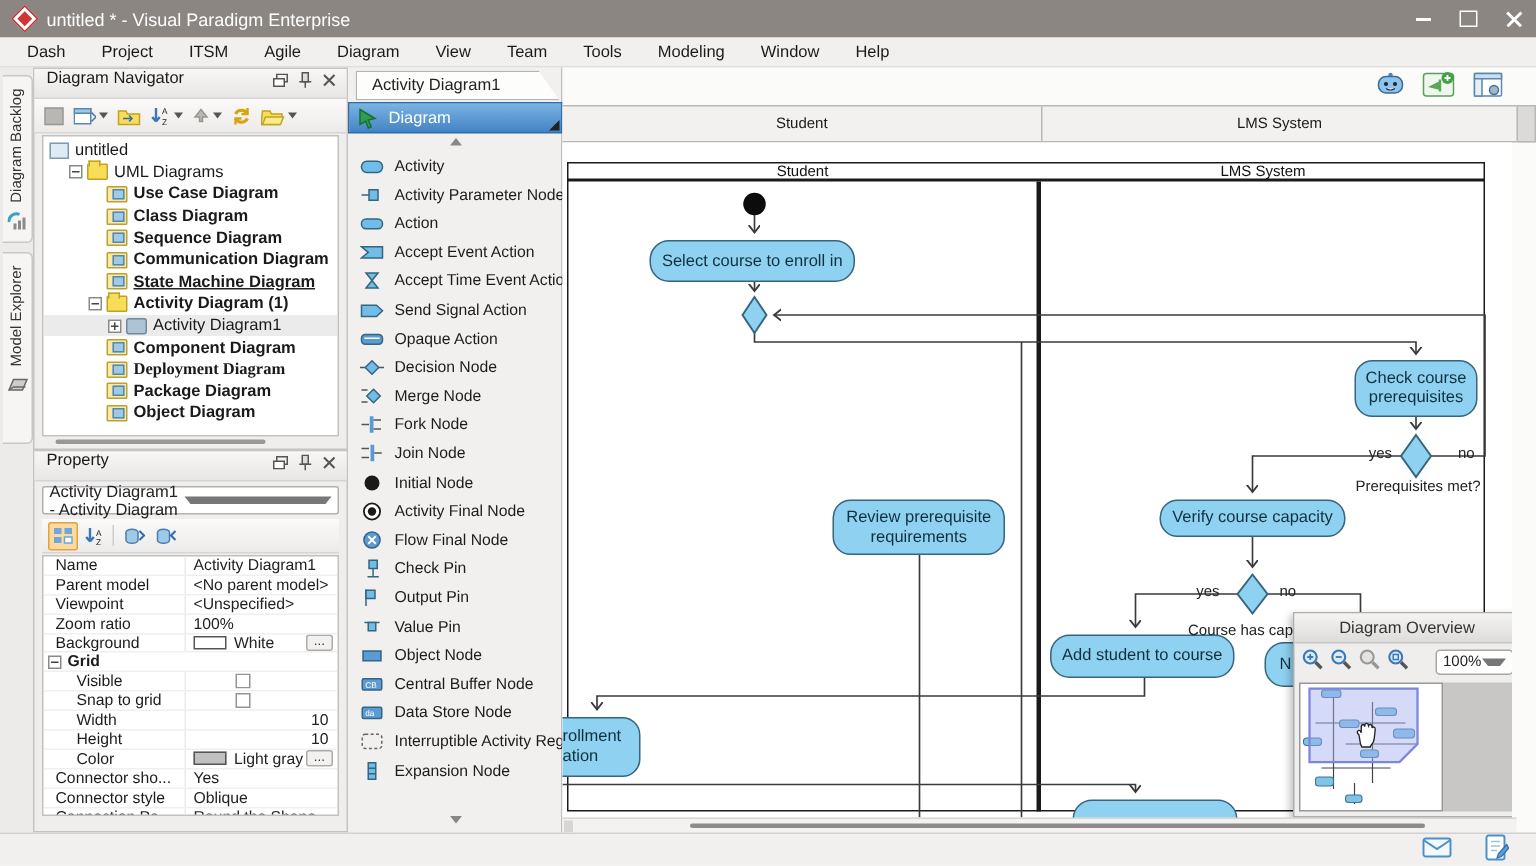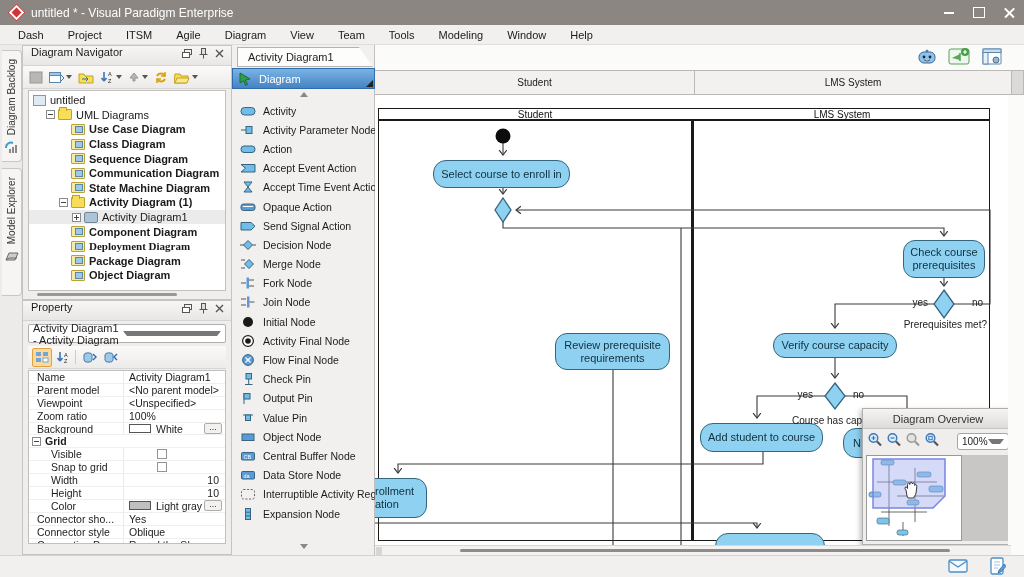--- a/index.html
+++ b/index.html
@@ -256,21 +256,21 @@
       <div class="trow" style="padding-left: 30px;">
         <span style="width: 12px; flex: 0 0 auto;"></span>
         <span class="ticon dico"></span>
         <span class="tlabel b">Sequence Diagram</span>
       </div>
       <div class="trow" style="padding-left: 30px;">
         <span style="width: 12px; flex: 0 0 auto;"></span>
         <span class="ticon dico"></span>
         <span class="tlabel b">Communication Diagram</span>
       </div>
-      <div class="trow" style="padding-left: 30px;">
+      <div class="trow" style="padding-left: 30px; text-decoration: underline;">
         <span style="width: 12px; flex: 0 0 auto;"></span>
         <span class="ticon dico"></span>
         <span class="tlabel b">State Machine Diagram</span>
       </div>
       <div class="trow" style="padding-left: 30px;">
         <span class="toggle"></span>
         <span class="ticon fold"></span>
         <span class="tlabel b">Activity Diagram (1)</span>
       </div>
       <div class="trow selrow" style="padding-left: 43px;">
@@ -476,33 +476,33 @@
           <svg width="16" height="14" viewBox="0 0 16 14">
             <polygon points="4,2 12,2 8,7 4,2" fill="#6fbde8" stroke="#35657f"></polygon>
             <polygon points="4,12 12,12 8,7 4,12" fill="#6fbde8" stroke="#35657f"></polygon>
           </svg>
         </span>
         <span class="plabel">Accept Time Event Action</span>
       </div>
       <div class="pal-item">
         <span class="pi">
           <svg width="16" height="14" viewBox="0 0 16 14">
+            <polygon points="1,3.5 11,3.5 15,7.2 11,11 1,11" fill="#6fbde8" stroke="#35657f"></polygon>
+          </svg>
+        </span>
+        <span class="plabel">Send Signal Action</span>
+      </div>
+      <div class="pal-item">
+        <span class="pi">
+          <svg width="16" height="14" viewBox="0 0 16 14">
             <rect x="1" y="4" width="14" height="6.5" rx="2.5" fill="#5b9bd5" stroke="#35657f"></rect>
             <line x1="3" y1="6.5" x2="13" y2="6.5" stroke="#fff"></line>
           </svg>
         </span>
         <span class="plabel">Opaque Action</span>
-      </div>
-      <div class="pal-item">
-        <span class="pi">
-          <svg width="16" height="14" viewBox="0 0 16 14">
-            <polygon points="1,3.5 11,3.5 15,7.2 11,11 1,11" fill="#6fbde8" stroke="#35657f"></polygon>
-          </svg>
-        </span>
-        <span class="plabel">Send Signal Action</span>
       </div>
       <div class="pal-item">
         <span class="pi">
           <svg width="16" height="14" viewBox="0 0 16 14">
             <line x1="0" y1="7" x2="4" y2="7" stroke="#555"></line>
             <polygon points="8,2.5 12.5,7 8,11.5 3.5,7" fill="#6fbde8" stroke="#35657f"></polygon>
             <line x1="12.5" y1="7" x2="16" y2="7" stroke="#555"></line>
           </svg>
         </span>
         <span class="plabel">Decision Node</span>

